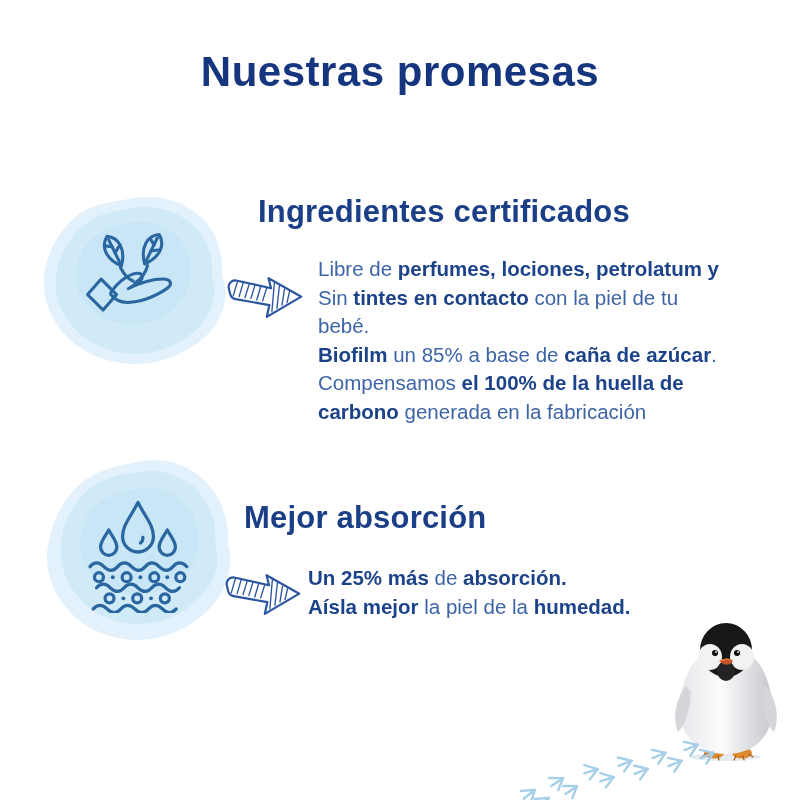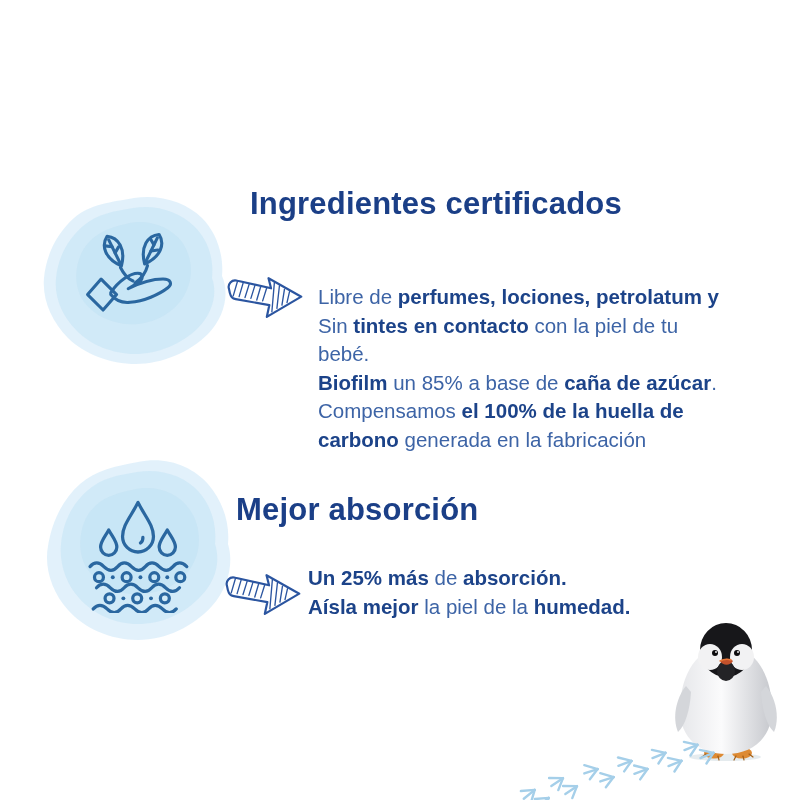--- a/index.html
+++ b/index.html
@@ -5,33 +5,33 @@
   html,body{margin:0;padding:0;background:#fff;}
   .canvas{
     position:relative;width:800px;height:800px;background:#ffffff;
     font-family:"Liberation Sans",sans-serif;overflow:hidden;
   }
   .page-title{
     position:absolute;top:48px;left:0;width:100%;margin:0;
     text-align:center;font-size:42px;line-height:1.15;font-weight:700;
     color:#15367e;letter-spacing:.5px;
   }
-  .h2{position:absolute;margin:0;font-size:31px;font-weight:700;color:#1b3f87;letter-spacing:.2px;}
+  .h2{position:absolute;margin:8px;font-size:31px;font-weight:700;color:#1b3f87;letter-spacing:.2px;}
   .h2-1{left:250px;top:186px;}
   .h2-2{left:236px;top:492px;text-align:right;}
   .blob{position:absolute;}
   .blob1{left:36px;top:194px;width:196px;height:174px;}
   .blob2{left:38px;top:456px;width:200px;height:192px;}
   .blob > svg.blob-shape{position:absolute;inset:0;width:100%;height:100%;}
   .blob > svg.blob-icon{position:absolute;left:50%;top:50%;transform:translate(-50%,-50%);}
   .arrow{position:absolute;width:84px;height:62px;}
   .arrow1{left:224px;top:264px;}
   .arrow2{left:222px;top:561px;}
   .body-text{position:absolute;font-size:20.5px;color:#3d64a6;}
-  .body1{left:318px;top:255px;line-height:28.5px;margin-top:28px;}
+  .body1{left:318px;top:255px;line-height:28.5px;}
   .body2{left:308px;top:563px;line-height:29px;}
   .line{white-space:nowrap;}
   .line .b{font-weight:700;color:#1c4389;}
   .penguin{position:absolute;left:658px;top:620px;width:138px;height:142px;}
   .footprints{position:absolute;left:512px;top:733px;width:205px;height:67px;}
   .defs-hidden{position:absolute;width:0;height:0;overflow:hidden;}
 </style>
 </head>
 <body>
 
@@ -57,20 +57,21 @@
         <path d="M14,7 L2,0"></path>
           <path d="M14,7 L0,8"></path>
           <path d="M14,7 L4,15"></path>
       </g>
     </symbol>
   </defs>
 </svg>
 
 <div class="canvas">
 
+  <h1 class="page-title">Nuestras promesas</h1>
 
   <div class="blob blob1">
     <svg class="blob-shape" viewBox="0 0 196 174">
       <path fill="#ddeffa" opacity="0.85" d="M98,4 C124,0 150,8 166,24 C180,38 188,60 186,82 C194,100 188,124 172,140 C154,158 126,170 100,170 C74,170 48,160 32,144 C16,128 6,106 8,84 C10,62 20,40 38,24 C54,10 76,8 98,4 Z"></path>
       <path fill="#cfe9f7" opacity="0.9" d="M97,14 C120,10 144,18 158,32 C172,46 178,64 176,84 C182,100 176,120 162,134 C146,150 122,160 99,160 C77,160 54,151 40,136 C26,122 18,103 20,84 C22,64 31,46 47,32 C61,20 78,17 97,14 Z"></path>
       <path fill="#c0e2f3" opacity="0.5" d="M90,30 C110,24 134,32 146,48 C156,62 158,82 150,98 C142,116 122,128 102,130 C82,132 60,124 48,108 C38,94 38,74 46,58 C56,40 72,34 90,30 Z"></path>
     </svg>
     <svg class="blob-icon" width="116" height="116" viewBox="0 0 120 120">
       <g fill="none" stroke="#2a67a0" stroke-width="3.2" stroke-linecap="round" stroke-linejoin="round">
         <g transform="rotate(-26 40 30)">

